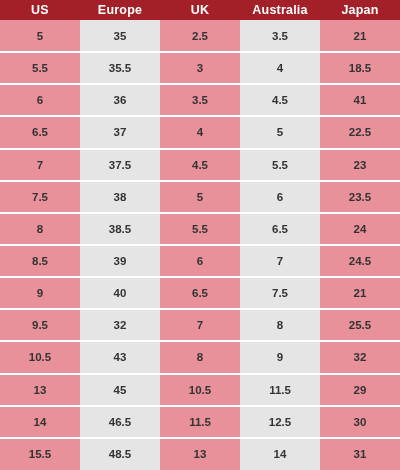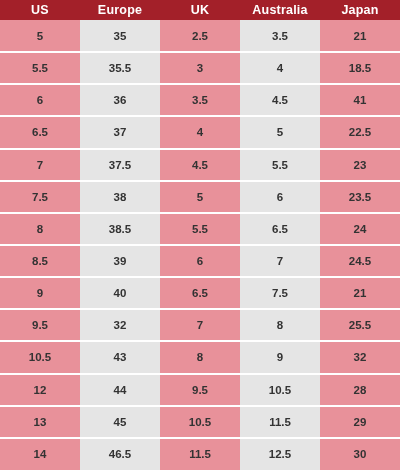--- a/index.html
+++ b/index.html
@@ -155,34 +155,34 @@
         <td class="tint-dark">25.5</td>
       </tr>
       <tr>
         <td class="tint-dark">10.5</td>
         <td class="tint-light">43</td>
         <td class="tint-dark">8</td>
         <td class="tint-light">9</td>
         <td class="tint-dark">32</td>
       </tr>
       <tr>
-        <td class="tint-dark">12</td>
-        <td class="tint-light">44</td>
-        <td class="tint-dark">9.5</td>
-        <td class="tint-light">10.5</td>
-        <td class="tint-dark">28</td>
-      </tr>
-      <tr>
         <td class="tint-dark">13</td>
         <td class="tint-light">45</td>
         <td class="tint-dark">10.5</td>
         <td class="tint-light">11.5</td>
         <td class="tint-dark">29</td>
       </tr>
       <tr>
         <td class="tint-dark">14</td>
         <td class="tint-light">46.5</td>
         <td class="tint-dark">11.5</td>
         <td class="tint-light">12.5</td>
         <td class="tint-dark">30</td>
       </tr>
+      <tr>
+        <td class="tint-dark">15.5</td>
+        <td class="tint-light">48.5</td>
+        <td class="tint-dark">13</td>
+        <td class="tint-light">14</td>
+        <td class="tint-dark">31</td>
+      </tr>
     </tbody>
 </table>
 
 </body></html>

